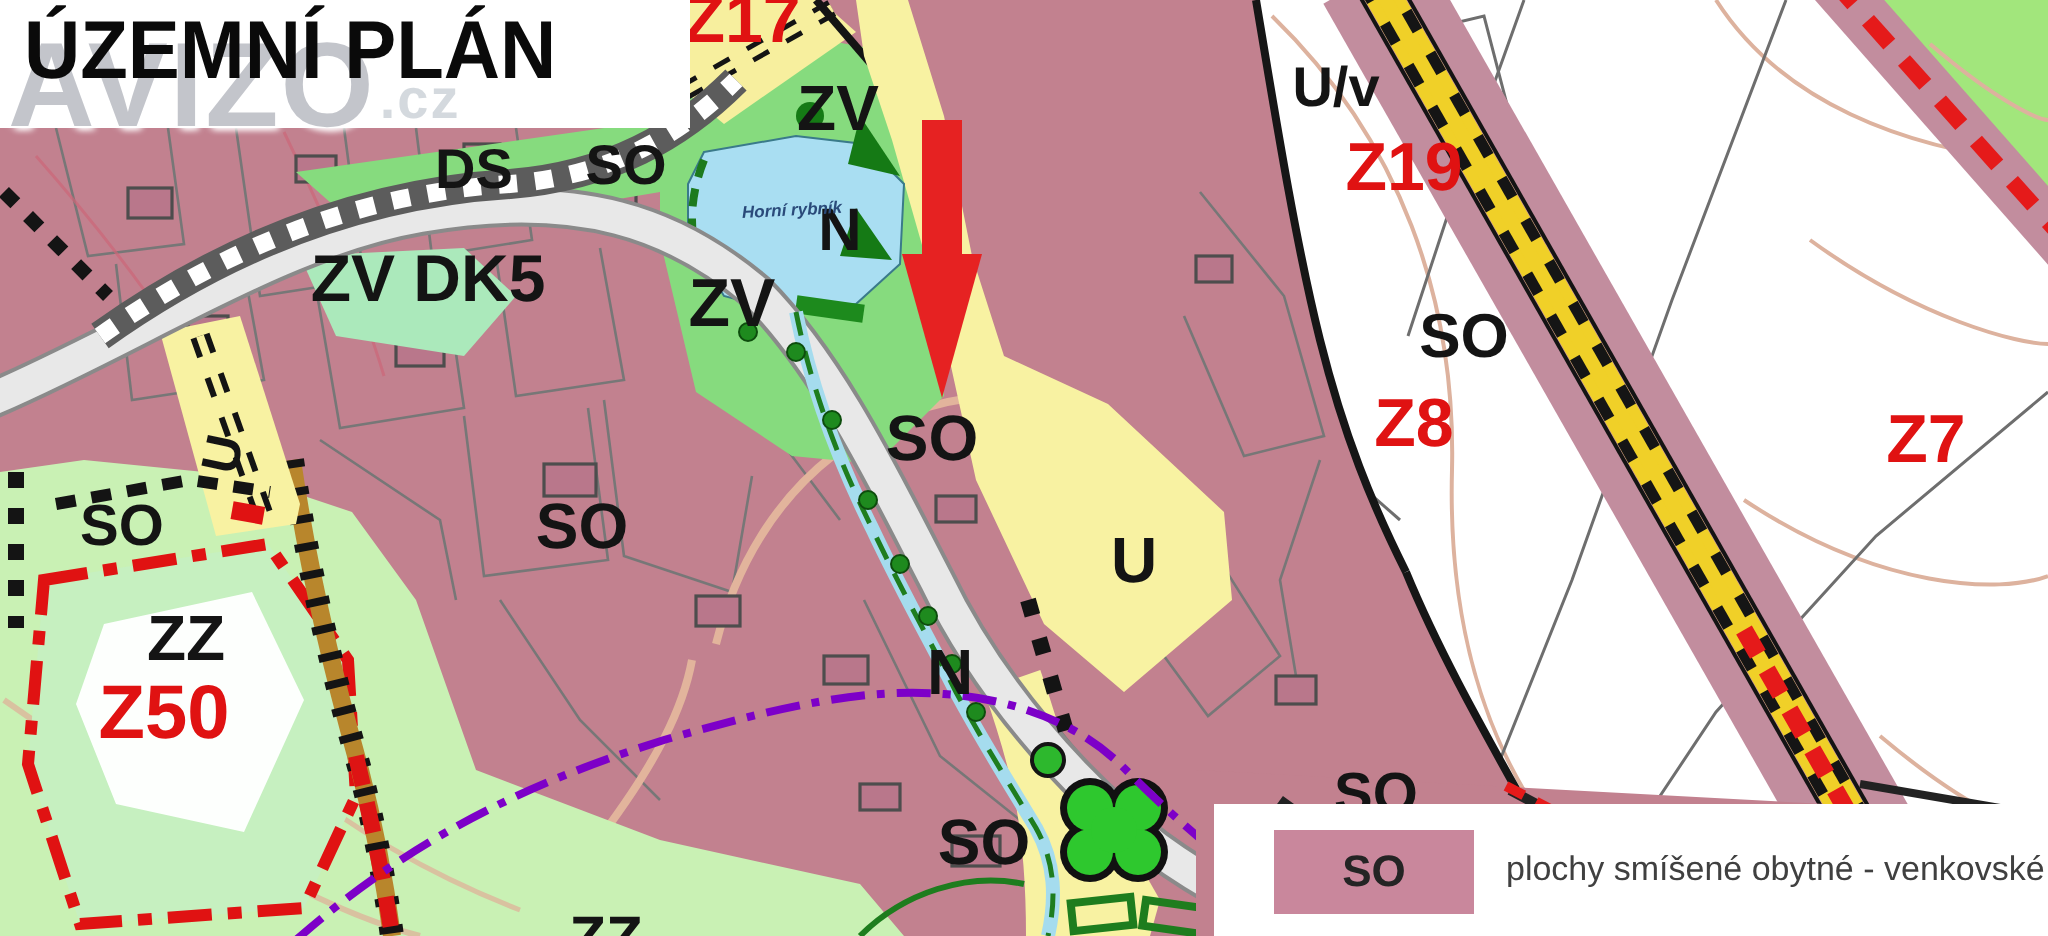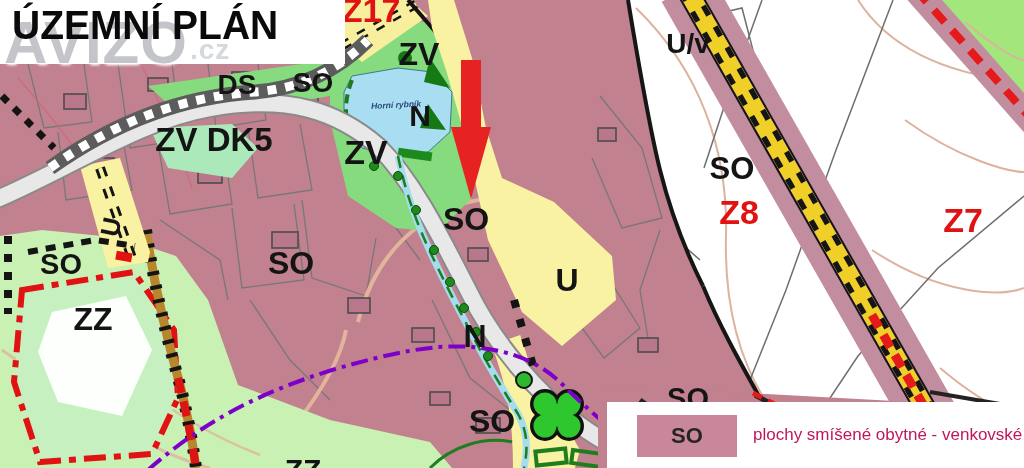--- a/index.html
+++ b/index.html
@@ -20,21 +20,21 @@
       text-shadow:0 0 4px #fff,2px 2px 3px #fff,-2px -2px 3px #fff;}
   .wm .cz{font-size:28px;color:rgba(210,215,220,0.95);position:relative;top:-4px;left:2px;}
   .title{position:absolute;left:12px;top:2px;z-index:7;font-weight:800;font-size:41px;
          color:#0a0a0a;transform:scaleX(.95);transform-origin:left top;}
   
   .legend{position:absolute;left:607px;top:402px;width:417px;height:66px;background:#fff;z-index:5;}
   .legend .swatch{position:absolute;left:30px;top:13px;width:100px;height:42px;background:#c9879c;
                   display:flex;align-items:center;justify-content:center;
                   font-size:22px;font-weight:700;color:#242424;}
   .legend .desc{position:absolute;left:146px;top:0;height:100%;display:flex;align-items:center;
-                font-size:17px;color:#be185d;text-align:right;}
+                font-size:17px;color:#404040;text-align:right;}
 </style>
 </head>
 <body>
 
 <div class="stage">
 
 <svg width="1024" height="468" viewBox="0 0 1024 468">
 
   <g stroke="#ddb29e" stroke-width="2" fill="none">
     <path d="M636,8 C700,70 728,150 726,235 C724,310 742,370 775,415"></path>
@@ -253,23 +253,25 @@
 <div class="lbl" style="left:237px;top:85px;font-size:28px">DS</div>
 <div class="lbl" style="left:214px;top:139px;font-size:33px">ZV DK5</div>
 <div class="lbl" style="left:291px;top:263px;font-size:32px">SO</div>
 <div class="lbl" style="left:466px;top:219px;font-size:32px">SO</div>
 <div class="lbl" style="left:567px;top:280px;font-size:32px">U</div>
 <div class="lbl" style="left:475px;top:336px;font-size:32px">N</div>
 <div class="lbl" style="left:492px;top:421px;font-size:32px">SO</div>
 <div class="lbl rot" style="left:111px;top:227px;font-size:26px">U</div>
 <div class="lbl" style="left:61px;top:264px;font-size:29px">SO</div>
 <div class="lbl" style="left:93px;top:319px;font-size:32px">ZZ</div>
-<div class="lbl" style="left:688px;top:44px;font-size:28px">U/v</div>
+<div class="lbl red" style="left:82px;top:357px;font-size:38px">Z50</div>
+<div class="lbl" style="left:668px;top:44px;font-size:28px">U/v</div>
+<div class="lbl red" style="left:702px;top:84px;font-size:34px">Z19</div>
 <div class="lbl" style="left:732px;top:168px;font-size:31px">SO</div>
-<div class="lbl red" style="left:739px;top:212px;font-size:34px">Z8</div>
+<div class="lbl red" style="left:707px;top:212px;font-size:34px">Z8</div>
 <div class="lbl red" style="left:963px;top:220px;font-size:34px">Z7</div>
 <div class="lbl" style="left:688px;top:398px;font-size:29px">SO</div>
 <div class="lbl" style="left:303px;top:470px;font-size:30px">ZZ</div>
 
 <div class="banner"></div>
 <div class="wm"><span>AVIZO</span><span class="cz">.cz</span></div>
 <div class="title">ÚZEMNÍ PLÁN</div>
 
 <div class="legend">
   <div class="swatch">SO</div>

